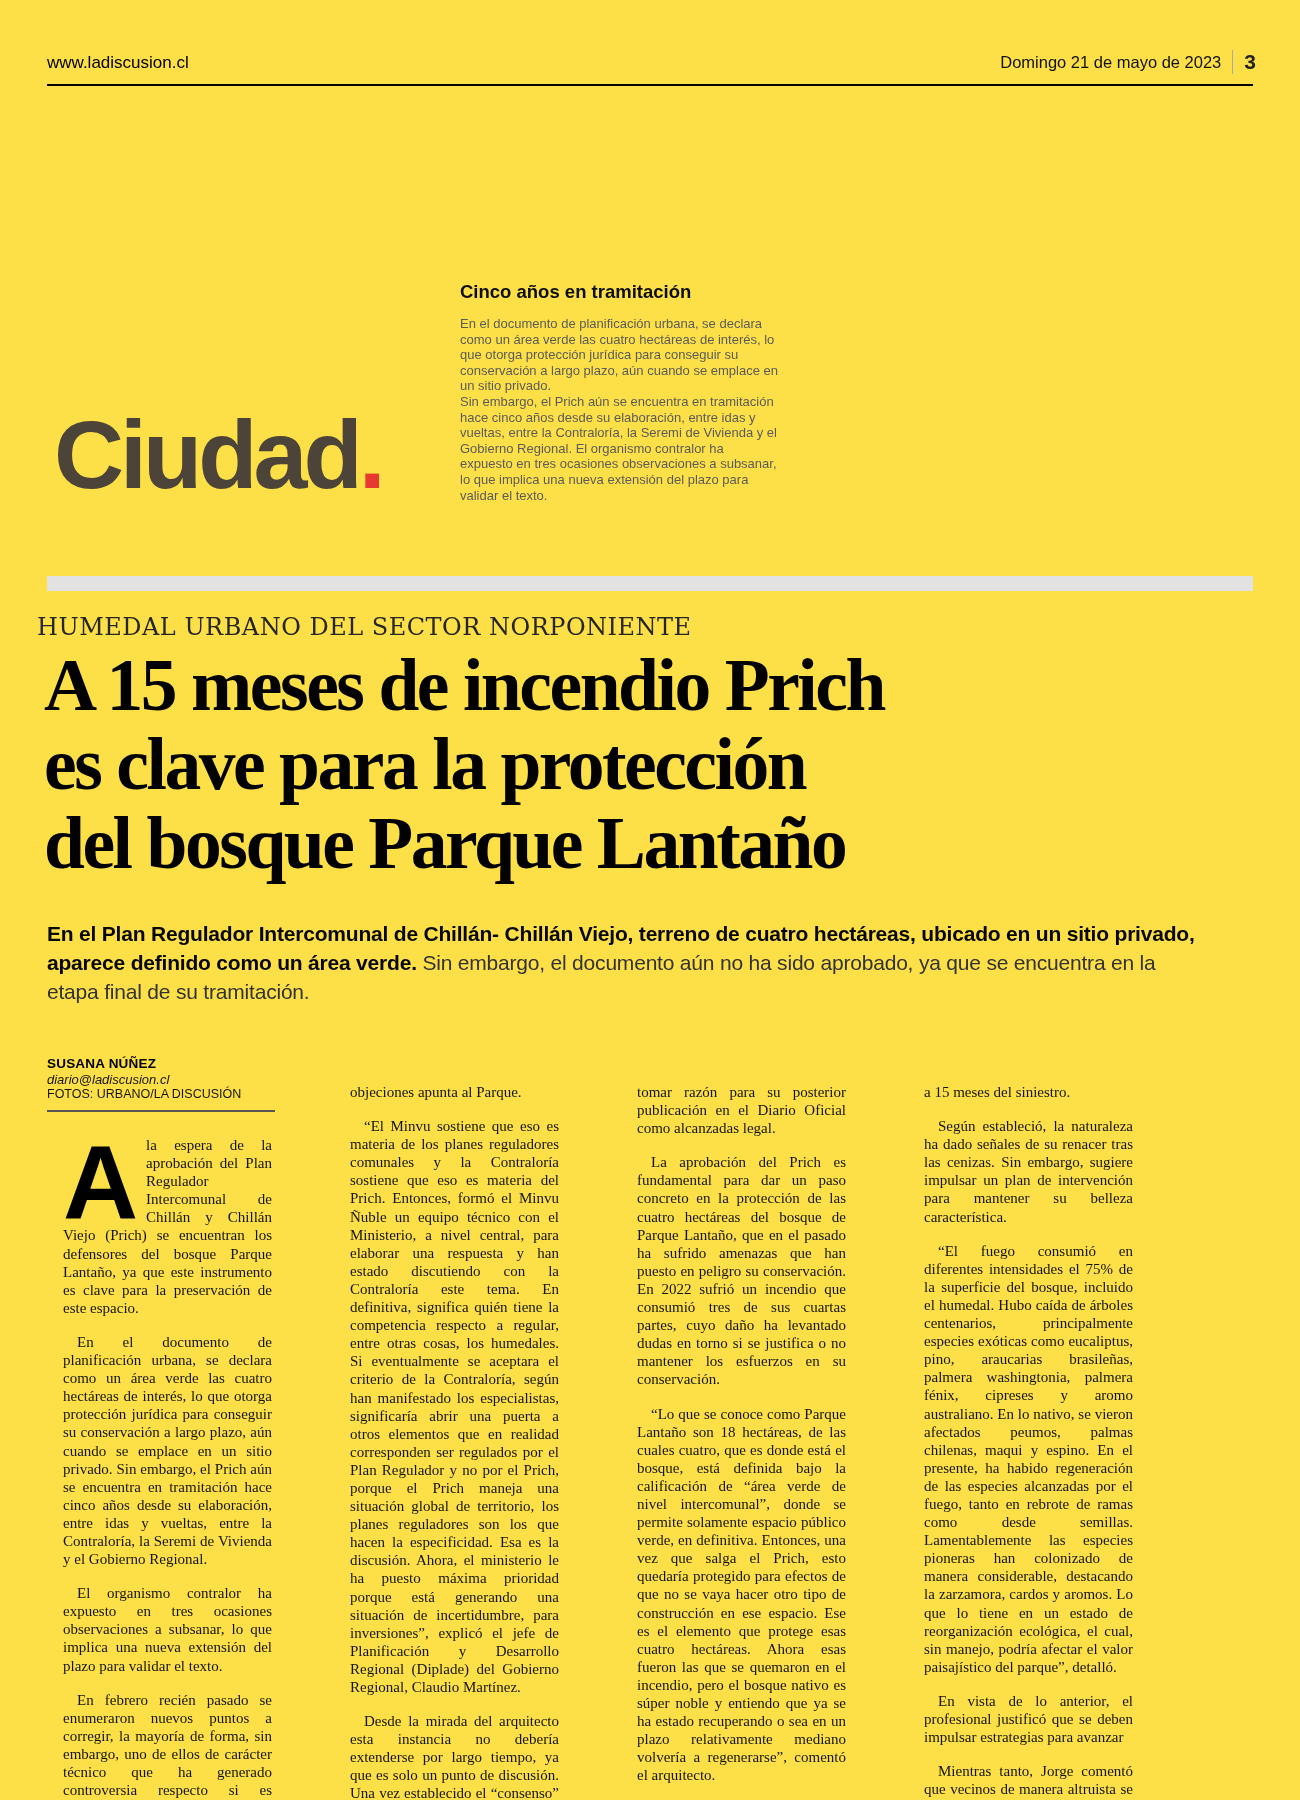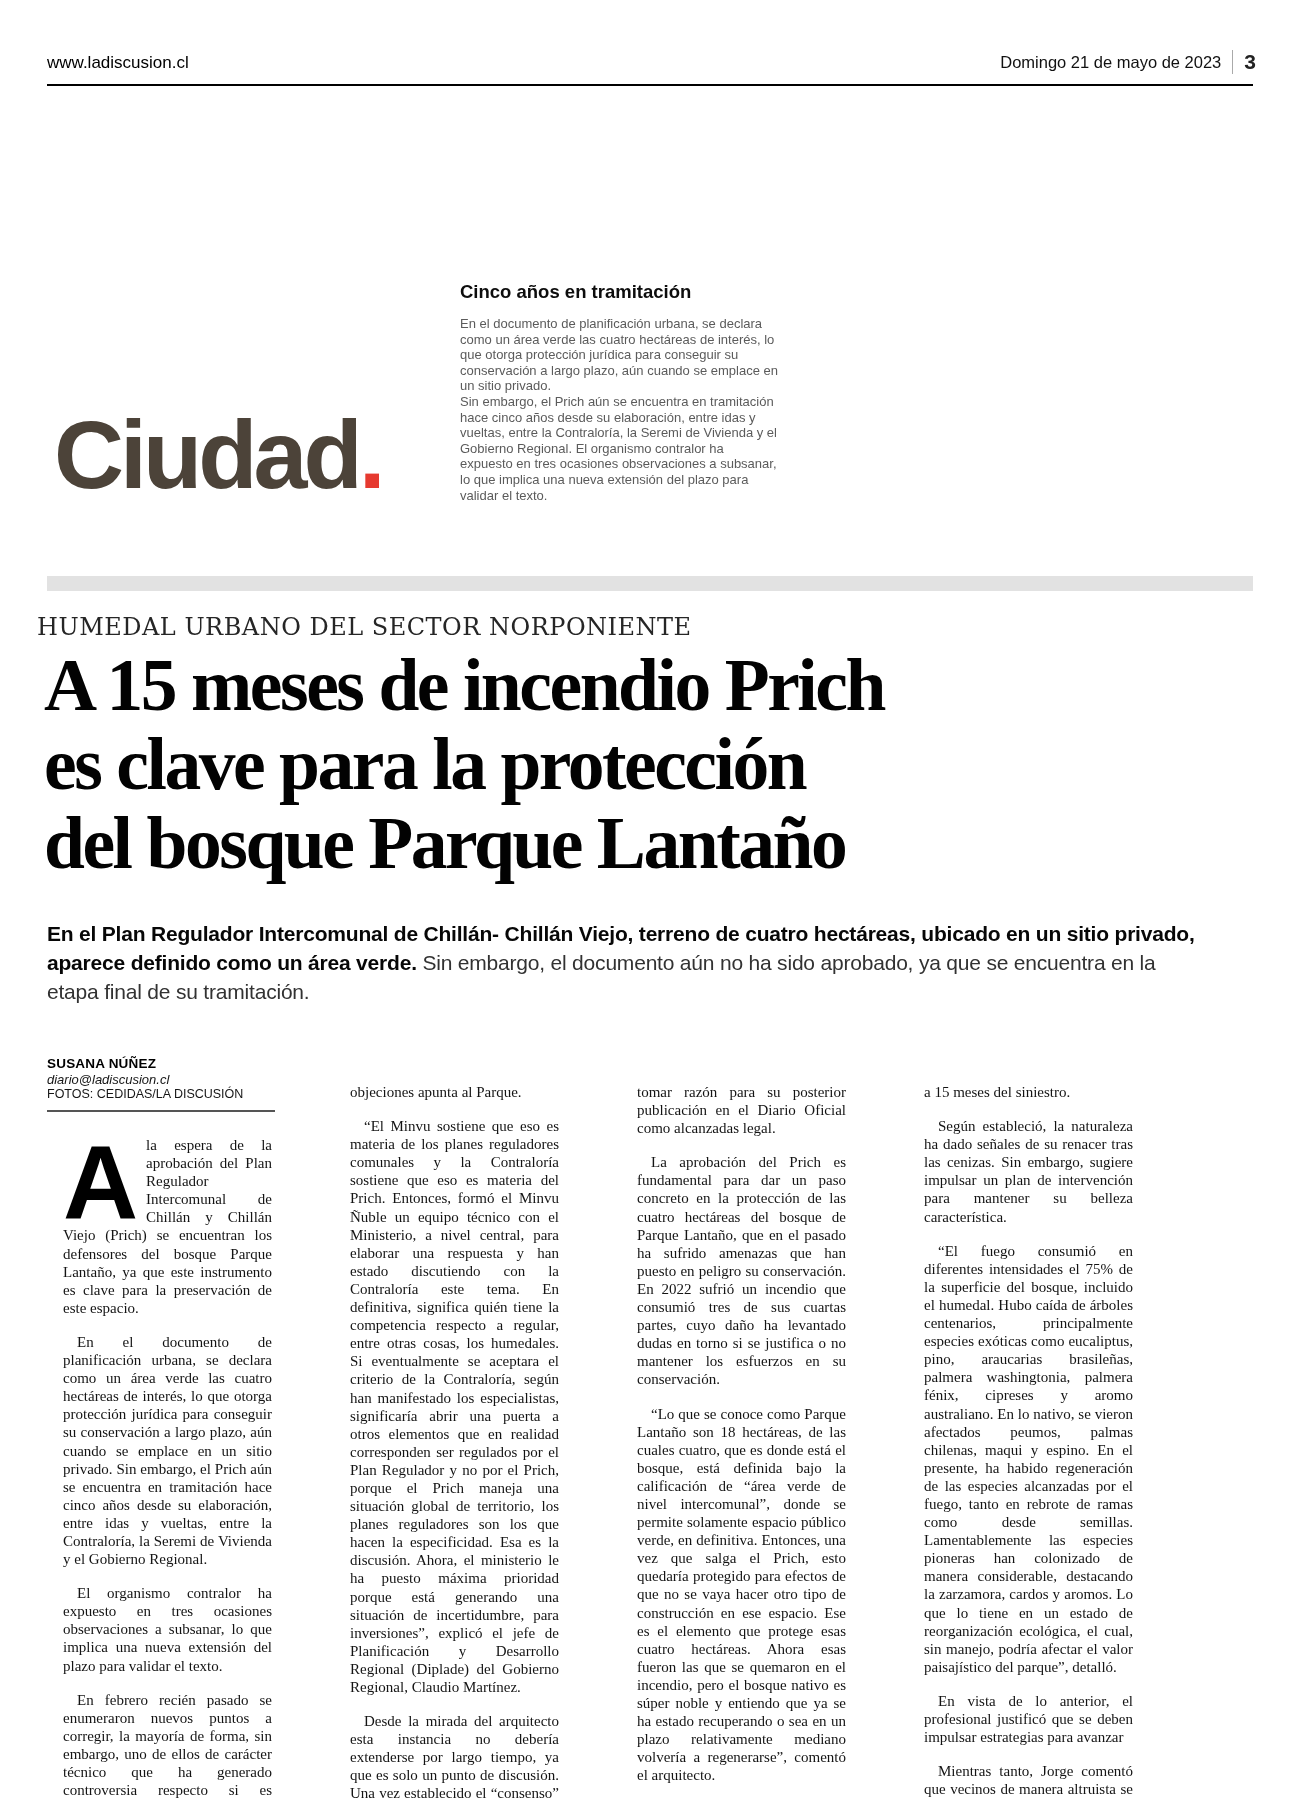--- a/index.html
+++ b/index.html
@@ -1,16 +1,16 @@
 <!DOCTYPE html>
 <html lang="es"><head>
 <meta charset="utf-8">
 <style>
   html,body{margin:0;padding:0;background:#888;}
-  .page{position:relative;width:1300px;height:1800px;background:#ffffff;overflow:hidden;
+  .page{position:relative;width:1300px;height:1800px;background:#fde047;overflow:hidden;
         font-family:"Liberation Sans",sans-serif;}
   
   .hdr-site{position:absolute;left:47px;top:53px;font:400 17px/20px "Liberation Sans",sans-serif;color:#000;}
   .hdr-right{position:absolute;right:44px;top:50px;display:flex;align-items:center;gap:11px;margin-left:40px;}
   .hdr-date{font:400 16.5px/20px "Liberation Sans",sans-serif;color:#111;}
   .hdr-sep{width:1px;height:24px;background:#aaa;}
   .hdr-page{font:700 21px/24px "Liberation Sans",sans-serif;color:#222;}
   .top-rule{position:absolute;left:47px;right:47px;top:84px;border-top:2px solid #000;}
   
   .sidebox{position:absolute;left:460px;top:281px;width:320px;}
@@ -78,21 +78,21 @@
   <div class="headline">
     <div>A 15 meses de incendio Prich</div>
     <div>es clave para la protección</div>
     <div>del bosque Parque Lantaño</div>
   </div>
   <div class="lede"><b>En el Plan Regulador Intercomunal de Chillán- Chillán Viejo, terreno de cuatro hectáreas, ubicado en un sitio privado, aparece definido como un área verde.</b> <span>Sin embargo, el documento aún no ha sido aprobado, ya que se encuentra en la etapa final de su tramitación.</span></div>
 
   <div class="byline">
     <div class="by-author">SUSANA NÚÑEZ</div>
     <div class="by-email">diario@ladiscusion.cl</div>
-    <div class="by-photos">FOTOS: CEDIDAS/LA DISCUSIÓN</div>
+    <div class="by-photos">FOTOS: URBANO/LA DISCUSIÓN</div>
   </div>
   <div class="col-rule"></div>
 
   <div class="col" id="col1">
       <p><span class="dropcap">A</span>la espera de la aprobación del Plan Regulador Intercomunal de Chillán y Chillán Viejo (Prich) se encuentran los defensores del bosque Parque Lantaño, ya que este instrumento es clave para la preservación de este espacio.</p>
       <p class="ind">En el documento de planificación urbana, se declara como un área verde las cuatro hectáreas de interés, lo que otorga protección jurídica para conseguir su conservación a largo plazo, aún cuando se emplace en un sitio privado. Sin embargo, el Prich aún se encuentra en tramitación hace cinco años desde su elaboración, entre idas y vueltas, entre la Contraloría, la Seremi de Vivienda y el Gobierno Regional.</p>
       <p class="ind">El organismo contralor ha expuesto en tres ocasiones observaciones a subsanar, lo que implica una nueva extensión del plazo para validar el texto.</p>
       <p class="ind">En febrero recién pasado se enumeraron nuevos puntos a corregir, la mayoría de forma, sin embargo, uno de ellos de carácter técnico que ha generado controversia respecto si es pertinente o no incorporar en el documento las áreas de valor natural y patrimonial y sus normas compatibles, discusión que a la fecha no está zanjada. Pese a esta dilación, la tranquilidad que existe entre ambientalistas es que ninguna de las</p>
     </div>
   <div class="col" id="col2">

